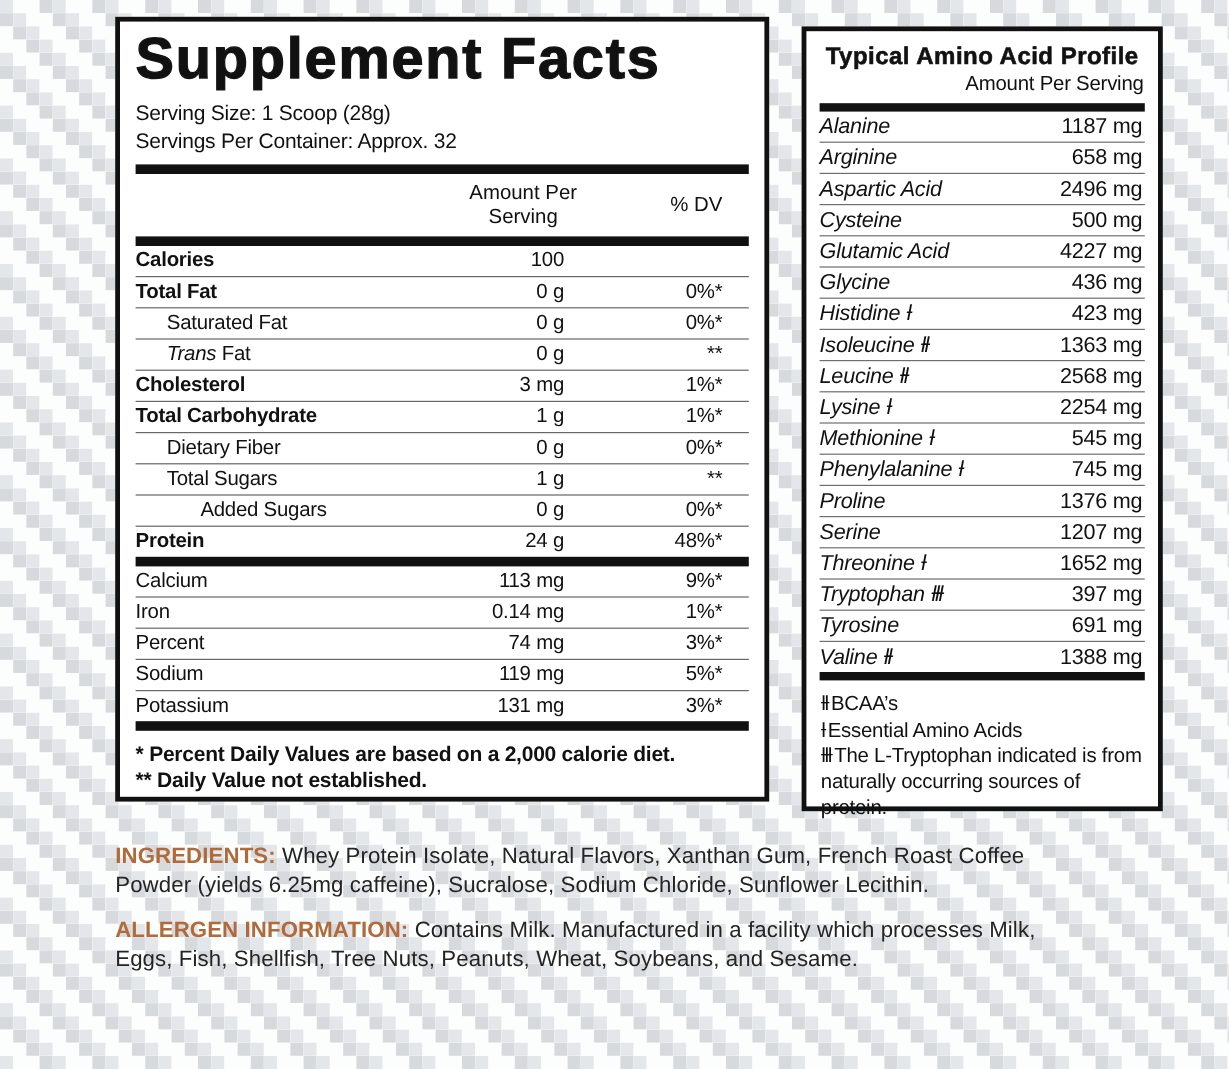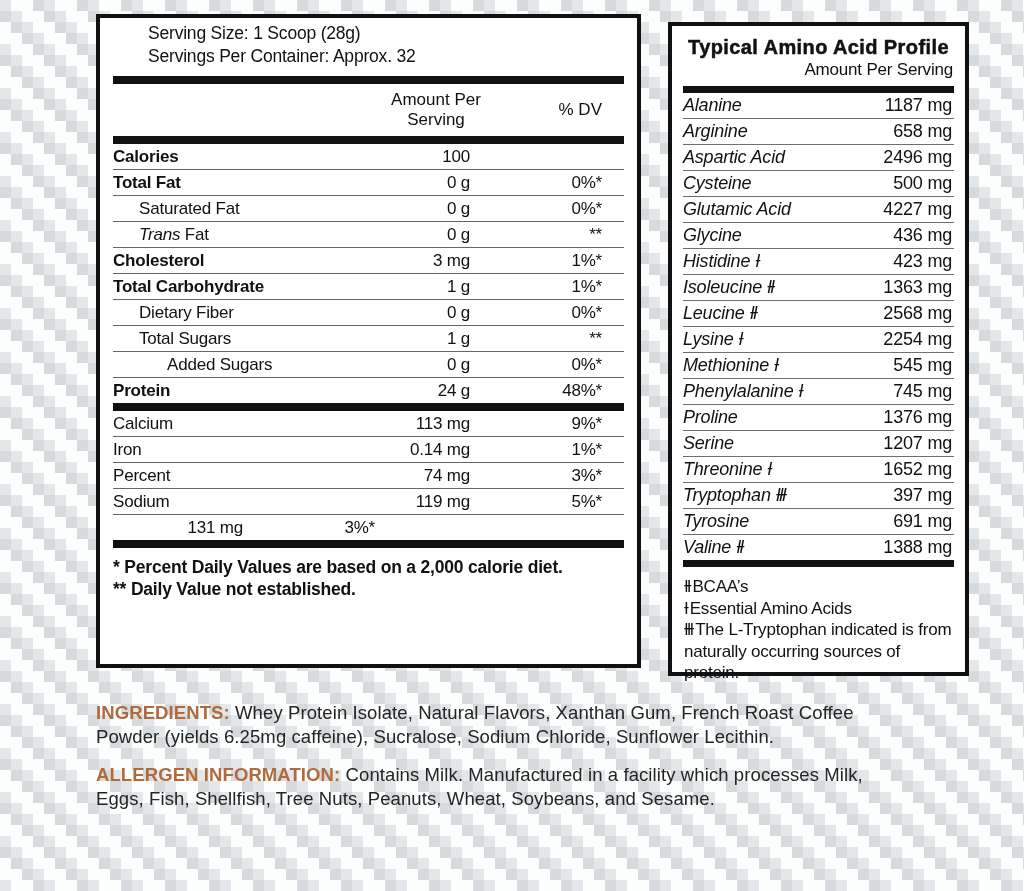--- a/index.html
+++ b/index.html
@@ -23,21 +23,21 @@
       0 11px, 11px 22px, 22px 33px, 33px 0;
   }
   .panel{position:absolute;background:#fff;border:4px solid #111;box-sizing:border-box;}
   .sf-panel{left:96px;top:14px;width:545px;height:654px;padding:4px 13px 0 13px;}
   .aa-panel{left:668px;top:22px;width:301px;height:654px;padding:6px 11px 0 11px;}
 
   .sf-title{
     margin:2px 0 6px 0;font-size:48px;font-weight:bold;line-height:1.1;
     letter-spacing:1.5px;-webkit-text-stroke:1.1px #151515;white-space:nowrap;
   }
-  .serving-line{font-size:17.5px;line-height:23px;letter-spacing:-0.2px;margin-left:35px;}
+  .serving-line{font-size:17.5px;line-height:23px;letter-spacing:-0.2px;}
   .bar{height:8px;background:#111;}
   .bar.mt8{margin-top:8px;}
   .bar2{height:7px;background:#111;}
 
   .cols-header{display:flex;align-items:flex-end;padding:6px 0;}
   .ch-spacer{flex:1;}
   .ch-amount{width:140px;text-align:center;font-size:17px;line-height:20px;}
   .ch-dv{width:118px;text-align:right;padding-right:22px;box-sizing:border-box;font-size:17px;align-self:center;}
 
   .nrow{display:flex;align-items:center;height:25px;border-bottom:1.5px solid #666;
@@ -70,20 +70,21 @@
   .bottom-text p{margin:0 0 15px 0;}
   .bottom-text p:last-child{margin:0;}
   .accent{color:var(--accent,#b16a3a);font-weight:bold;}
 </style>
 </head>
 <body style="--accent: #b16a3a;">
 
 <div>
 
   <section class="panel sf-panel">
+    <h1 class="sf-title">Supplement Facts</h1>
     <div class="serving-line">Serving Size: 1 Scoop (28g)</div>
     <div class="serving-line">Servings Per Container: Approx. 32</div>
 
     <div class="bar mt8"></div>
 
     <div class="cols-header">
       <span class="ch-spacer"></span>
       <span class="ch-amount">Amount Per Serving</span>
       <span class="ch-dv">% DV</span>
     </div>
@@ -175,20 +176,21 @@
           <span class="ndv">3%*</span>
         </div>
 
         <div class="nrow">
           <span class="nlabel"><i class="ital"></i><span>Sodium</span></span>
           <span class="namount">119 mg</span>
           <span class="ndv">5%*</span>
         </div>
 
         <div class="nrow">
+          <span class="nlabel"><i class="ital"></i><span>Potassium</span></span>
           <span class="namount">131 mg</span>
           <span class="ndv">3%*</span>
         </div>
       </div>
 
     <div class="bar"></div>
 
     <div class="fnotes">
 
         <div>* Percent Daily Values are based on a 2,000 calorie diet.</div>

